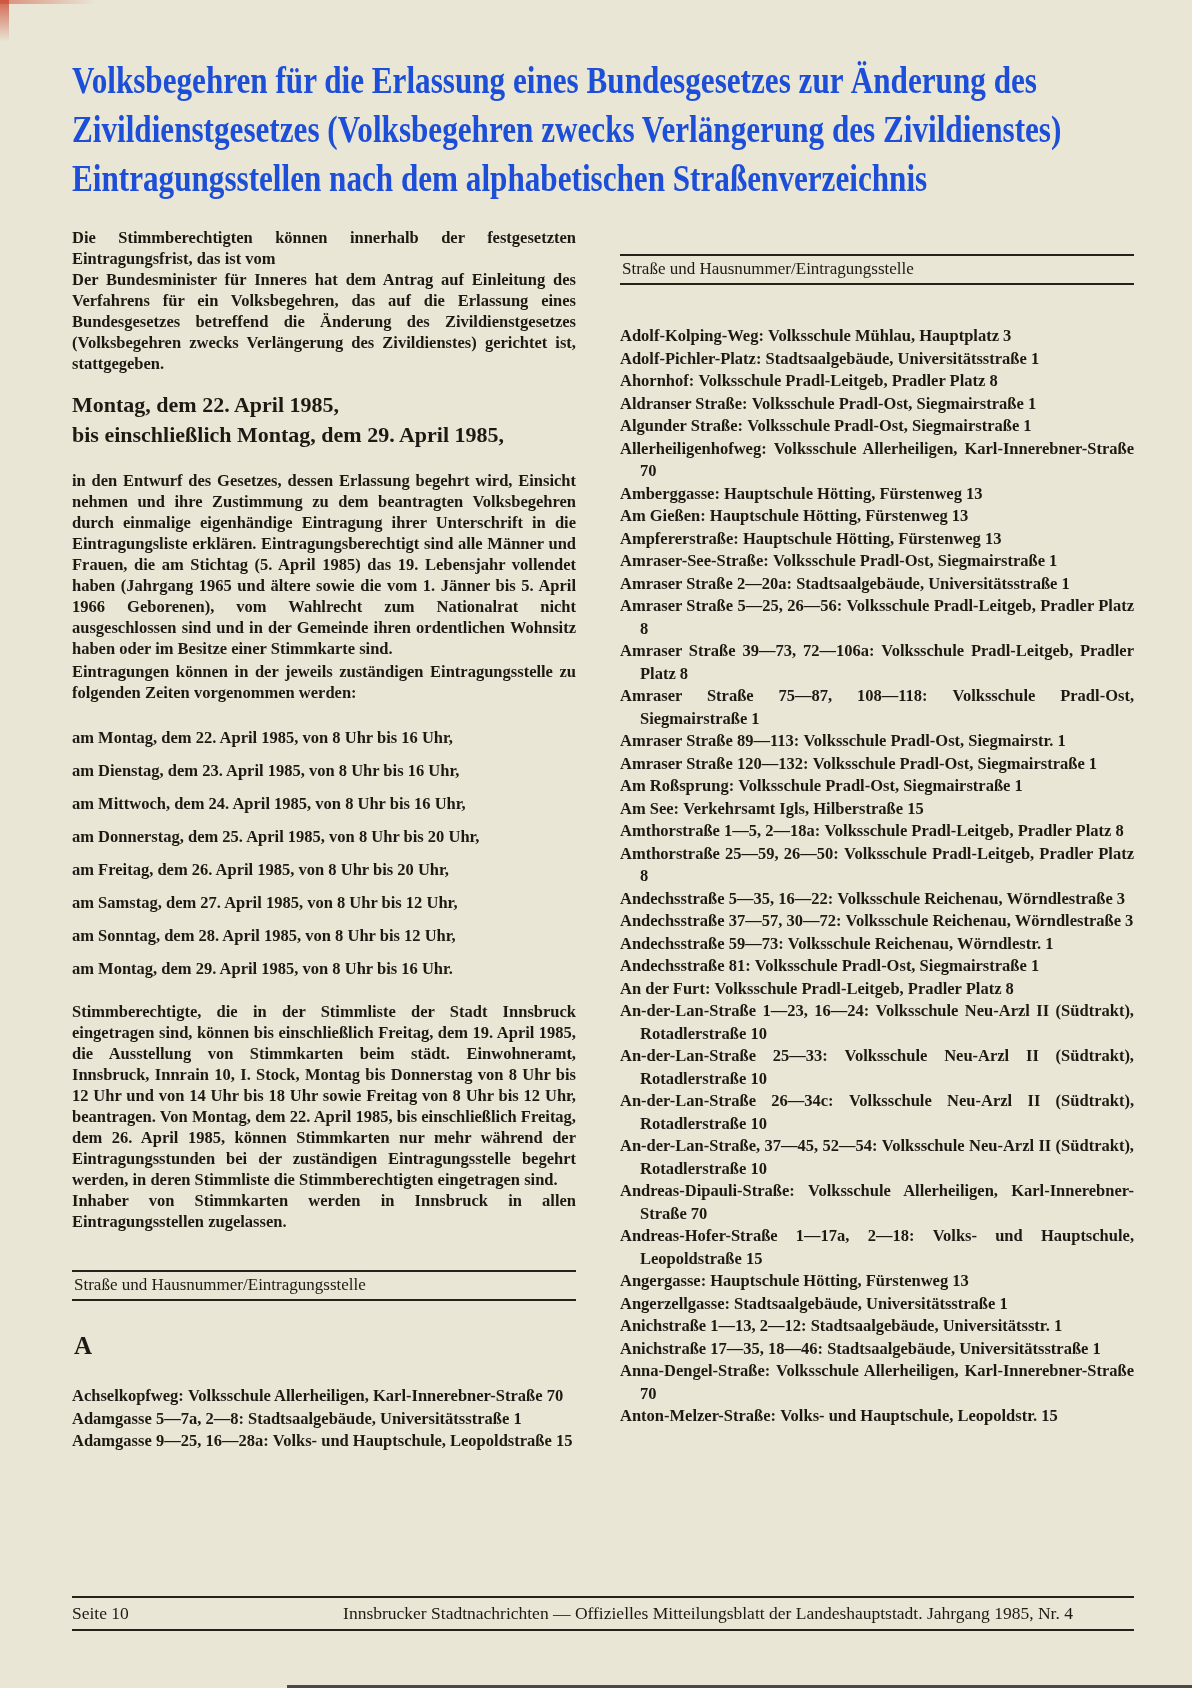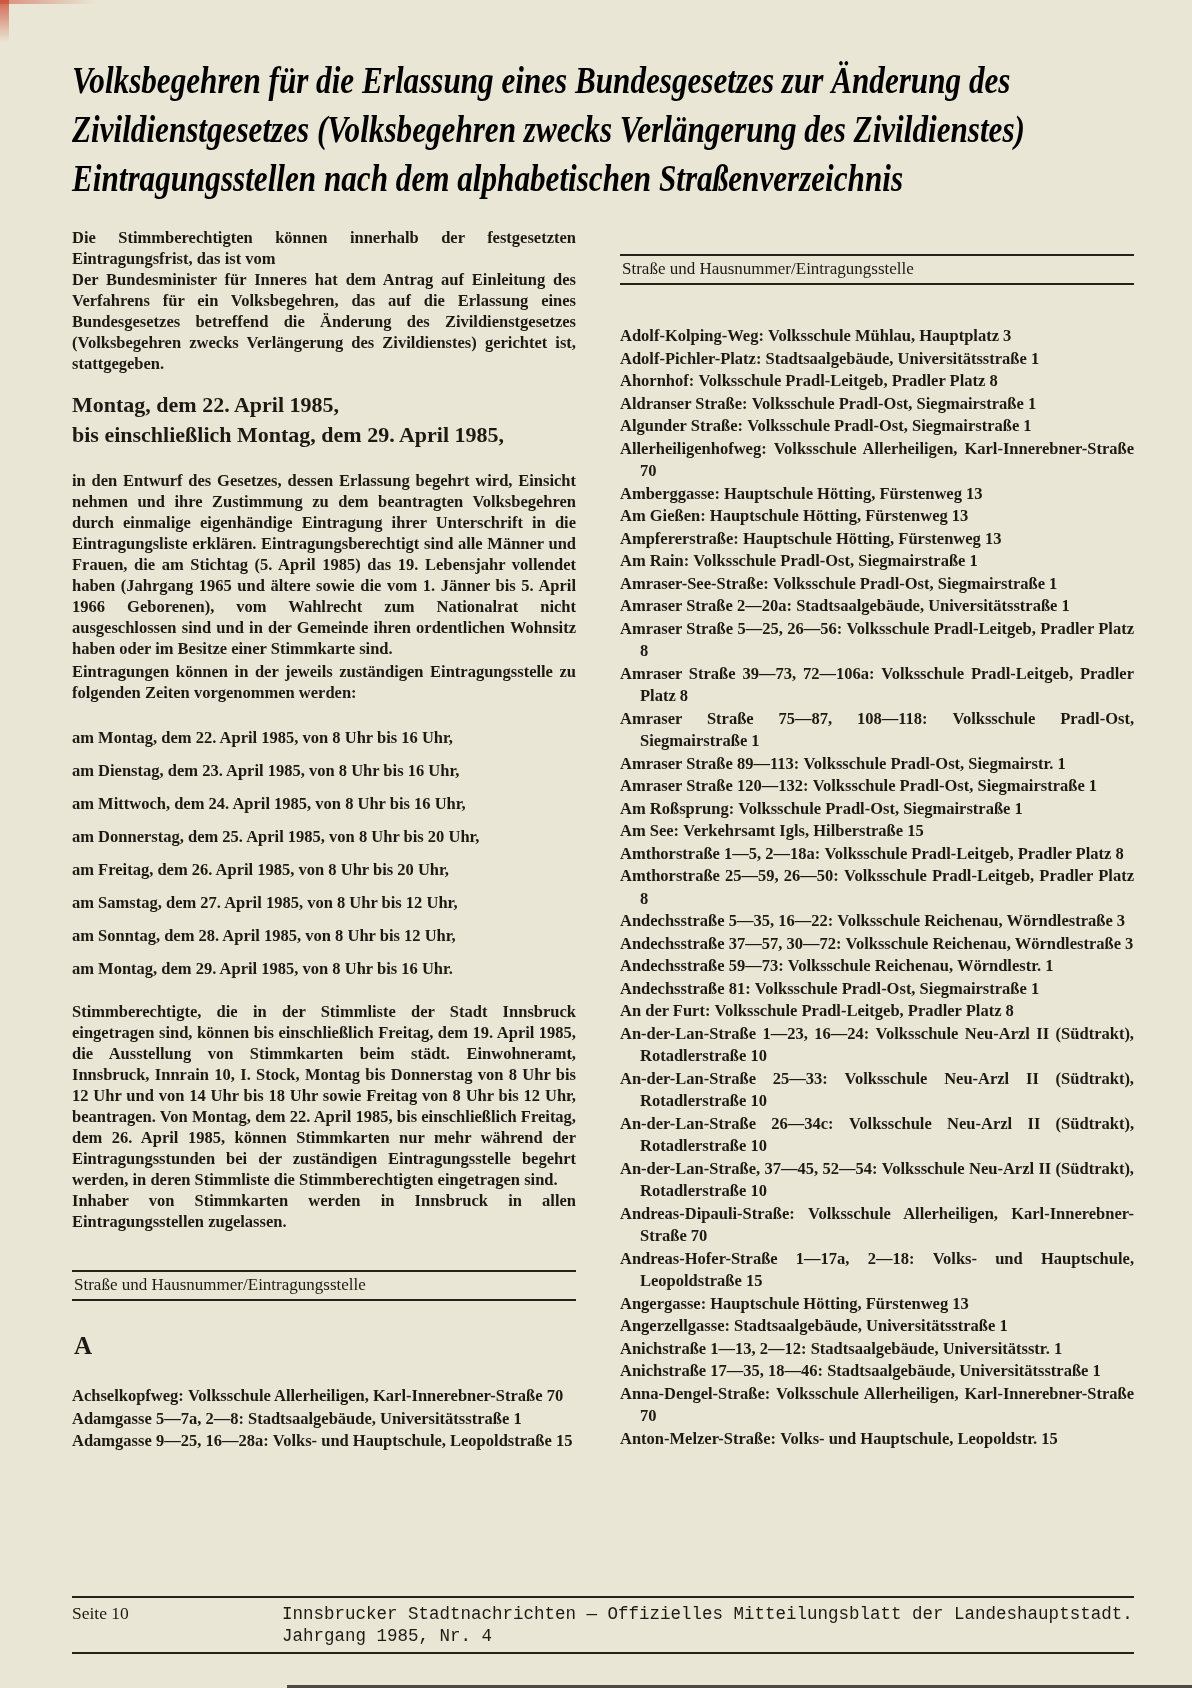--- a/index.html
+++ b/index.html
@@ -4,21 +4,21 @@
 <style>
   html,body{margin:0;padding:0;background:#d8d5c5;}
   .page{
     position:relative;width:1192px;height:1688px;overflow:hidden;
     background:#e9e6d6;
     font-family:"Liberation Serif","DejaVu Serif",serif;
     color:#1e1a13;
   }
   .content{position:absolute;left:72px;top:0;width:1062px;}
   
-  .headline{margin-top:56px;font-weight:bold;color:#000000;font-style:italic;}
+  .headline{margin-top:56px;font-weight:bold;color:#1d4ed8;}
   .headline .tline{
     font-size:38px;line-height:49px;white-space:nowrap;
     transform:scaleX(.82);transform-origin:0 50%;
   }
   
   .columns{display:flex;margin-top:24px;}
   .col-left{width:504px;flex:none;}
   .col-gap{width:44px;flex:none;}
   .col-right{flex:1;min-width:0;}
   
@@ -44,21 +44,21 @@
   .entry .street{font-weight:bold;}
   .entry .loc{font-weight:bold;}
   
   .footer{
     position:absolute;left:72px;width:1062px;top:1596px;
     border-top:2px solid #26221a;border-bottom:2px solid #26221a;
     display:flex;align-items:baseline;
     font-size:17.5px;line-height:22px;padding:4px 0 5px;
   }
   .footer .page-num{width:210px;flex:none;}
-  .footer .journal{flex:1;text-align:left;font-family:Liberation Mono, monospace;}
+  .footer .journal{flex:1;text-align:center;}
   
   .red-mark{position:absolute;left:0;top:0;width:9px;height:42px;
     background:linear-gradient(180deg,rgba(204,70,45,.8),rgba(204,70,45,0));}
   .red-mark-top{position:absolute;left:0;top:0;width:96px;height:4px;
     background:linear-gradient(90deg,rgba(204,70,45,.55),rgba(204,70,45,0));}
   .bottom-line{position:absolute;left:287px;right:0;bottom:0;height:3px;background:#26231d;opacity:.8;}
 </style>
 </head>
 <body>
 
@@ -143,21 +143,20 @@
             <div class="entry"><span class="street">Algunder Straße:</span> <span class="loc">Volksschule Pradl-Ost, Siegmairstraße 1</span></div>
 
             <div class="entry"><span class="street">Allerheiligenhofweg:</span> <span class="loc">Volksschule Allerheiligen, Karl-Innerebner-Straße 70</span></div>
 
             <div class="entry"><span class="street">Amberggasse:</span> <span class="loc">Hauptschule Hötting, Fürstenweg 13</span></div>
 
             <div class="entry"><span class="street">Am Gießen:</span> <span class="loc">Hauptschule Hötting, Fürstenweg 13</span></div>
 
             <div class="entry"><span class="street">Ampfererstraße:</span> <span class="loc">Hauptschule Hötting, Fürstenweg 13</span></div>
 
-            <div class="entry"><span class="street">Am Rain:</span> <span class="loc">Volksschule Pradl-Ost, Siegmairstraße 1</span></div>
 
             <div class="entry"><span class="street">Amraser-See-Straße:</span> <span class="loc">Volksschule Pradl-Ost, Siegmairstraße 1</span></div>
 
             <div class="entry"><span class="street">Amraser Straße 2—20a:</span> <span class="loc">Stadtsaalgebäude, Universitätsstraße 1</span></div>
 
             <div class="entry"><span class="street">Amraser Straße 5—25, 26—56:</span> <span class="loc">Volksschule Pradl-Leitgeb, Pradler Platz 8</span></div>
 
             <div class="entry"><span class="street">Amraser Straße 39—73, 72—106a:</span> <span class="loc">Volksschule Pradl-Leitgeb, Pradler Platz 8</span></div>
 
             <div class="entry"><span class="street">Amraser Straße 75—87, 108—118:</span> <span class="loc">Volksschule Pradl-Ost, Siegmairstraße 1</span></div>

